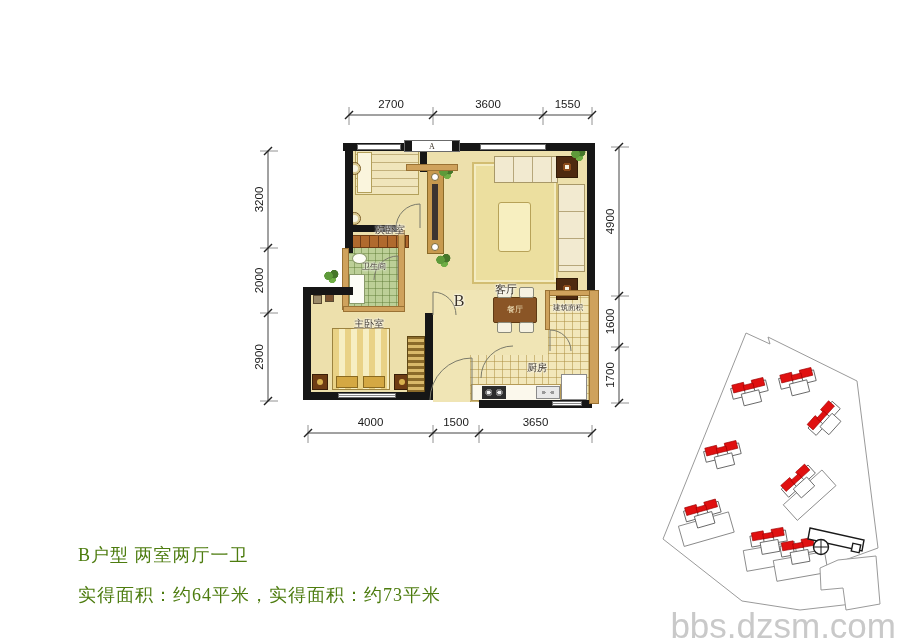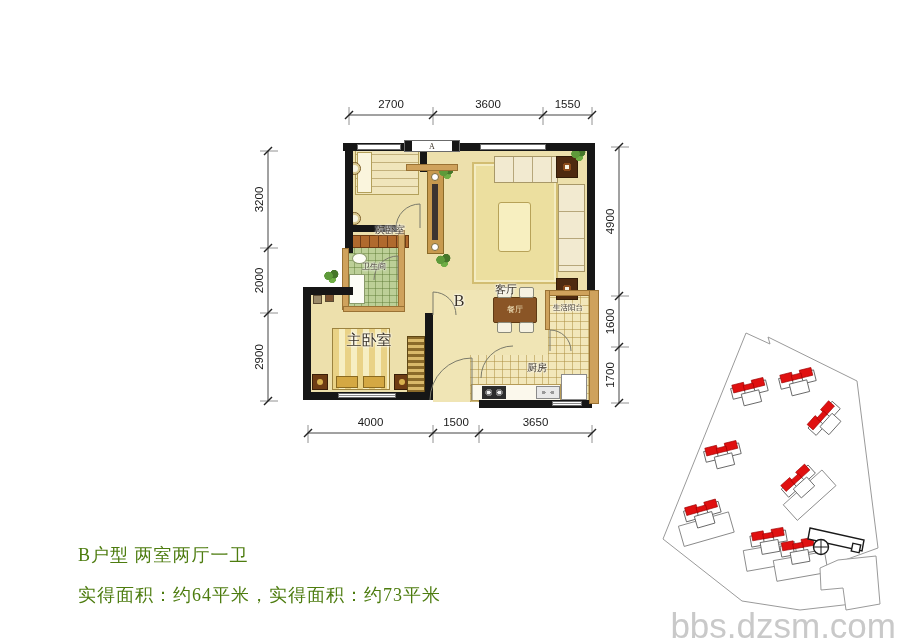--- a/index.html
+++ b/index.html
@@ -171,23 +171,23 @@
       <line x1="98" y1="116" x2="98" y2="140"></line>
       <path d="M 250 190 A 21 21 0 0 1 271 211"></path>
       <line x1="250" y1="190" x2="250" y2="211"></line>
       <path d="M 181 238 A 32 32 0 0 1 213 206"></path>
     </g>
   </svg>
 
   <span class="lbl" style="left:90px;top:90px;font-size:10px;">次卧室</span>
   <span class="lbl" style="left:206px;top:114px;font-size:11px;margin-top:35px;">客厅</span>
   <span class="lbl" style="left:74px;top:126px;font-size:8px;">卫生间</span>
-  <span class="lbl" style="left:69px;top:200px;font-size:15px;">主卧室</span>
+  <span class="lbl" style="left:69px;top:184px;font-size:10px;">主卧室</span>
   <span class="lbl" style="left:215px;top:169px;font-size:8px;color:#f2e4bc;text-shadow:none;">餐厅</span>
-  <span class="lbl" style="left:268px;top:168px;font-size:7.5px;">生活阳台</span>
+  <span class="lbl" style="left:268px;top:168px;font-size:7.5px;">建筑面积</span>
   <span class="lbl" style="left:237px;top:228px;font-size:10px;">厨房</span>
   <span class="lbl" style="left:159px;top:161px;font-size:16px;">B</span>
   <span class="lbl" style="left:132px;top:6px;font-size:8px;">A</span>
 </div>
 
 <svg id="dims" class="abs" style="left:0;top:0;" width="900" height="642">
     <line x1="349" y1="115" x2="592" y2="115" stroke="#444" stroke-width="1"></line>
     <line x1="349" y1="107" x2="349" y2="125" stroke="#777" stroke-width="0.8"></line>
     <line x1="345" y1="119" x2="353" y2="111" stroke="#222" stroke-width="1.4"></line>
     <line x1="433" y1="107" x2="433" y2="125" stroke="#777" stroke-width="0.8"></line>

